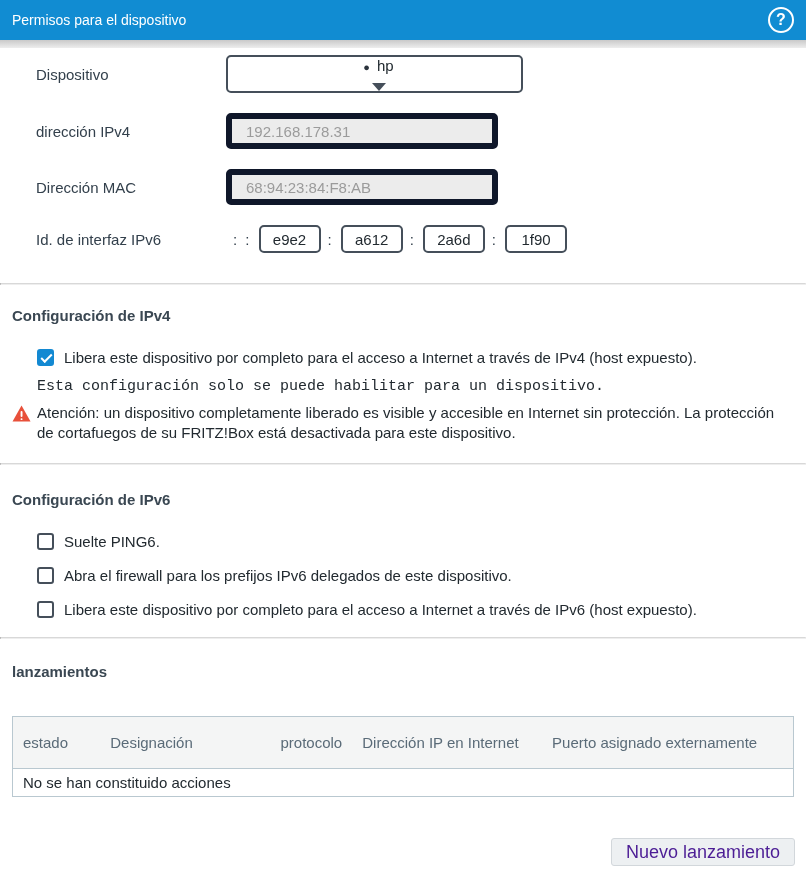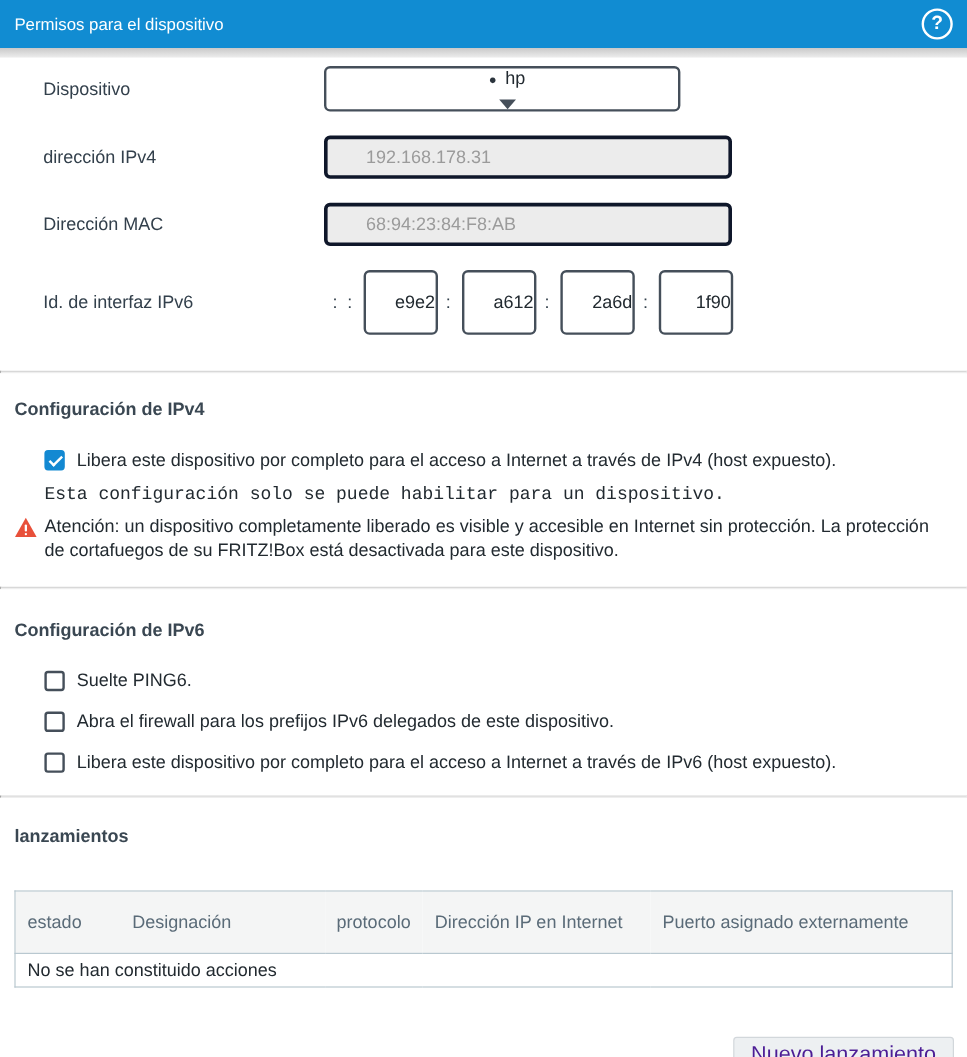--- a/index.html
+++ b/index.html
@@ -42,21 +42,21 @@
   }
 
   
   .content { padding-top: 7px; }
   .form-row {
     display: flex;
     align-items: center;
     margin: 0 0 20px 0;
   }
   .form-label {
-    width: 270px;
+    width: 226px;
     padding-left: 36px;
     color: #33404c;
   }
   .dropdown {
     width: 297px; height: 38px;
     border: 2px solid #454f5a;
     border-radius: 5px;
     background: #ffffff;
     display: flex;
     align-items: center;
@@ -66,44 +66,44 @@
   }
   .dropdown-value { flex: 1; color: #222a30; }
   .dot { font-size: 11px; margin-right: 7px; color: #2b343d; }
   .caret-down {
     width: 0; height: 0;
     border-left: 7px solid transparent;
     border-right: 7px solid transparent;
     border-top: 8px solid #454f5a;
   }
   input.text-field {
-    width: 340px; height: 36px;
-    border: 3px solid #0f172a;
+    width: 272px; height: 36px;
+    border: 6px solid #0f172a;
     border-radius: 5px;
     background: #ececec;
     color: #9b9b9b;
     font-family: inherit;
     font-size: 15px;
-    padding: 0 32px;
+    padding: 0 14px;
   }
   .ipv6-group { display: flex; align-items: center; }
   .ipv6-prefix, .ipv6-sep {
     color: #33404c;
     padding: 0 7px;
     letter-spacing: 2px;
   }
   input.segment-field {
-    width: 62px; height: 54px;
+    width: 62px; height: 28px;
     border: 2px solid #454f5a;
     border-radius: 5px;
     background: #ffffff;
     color: #222a30;
     font-family: inherit;
     font-size: 15px;
-    text-align: right;
+    text-align: center;
   }
 
   
   .check-row {
     display: flex;
     align-items: flex-start;
     padding-left: 37px;
     margin-bottom: 14px;
   }
   .checkbox {

